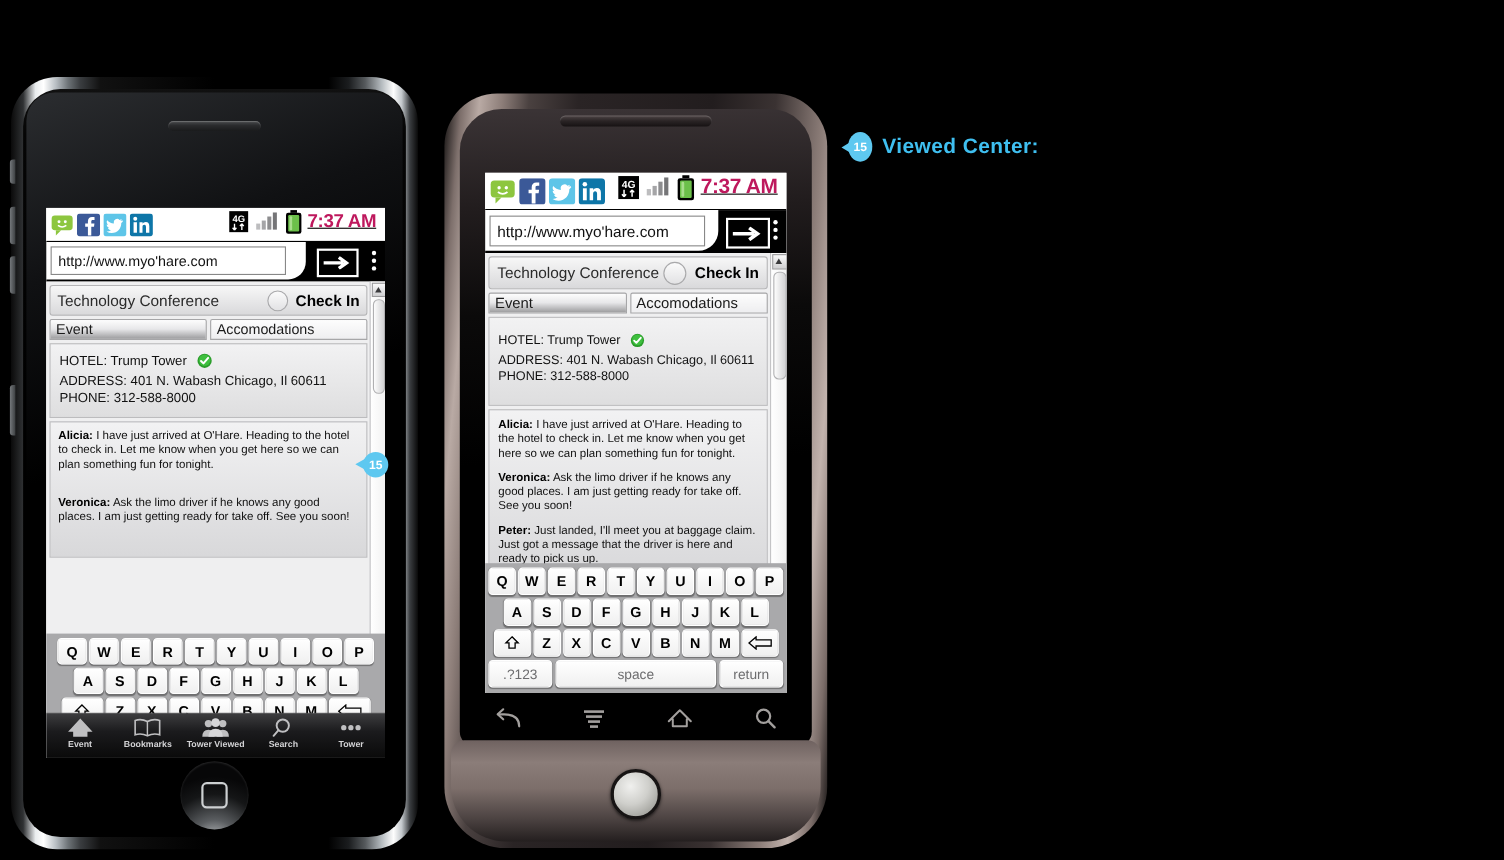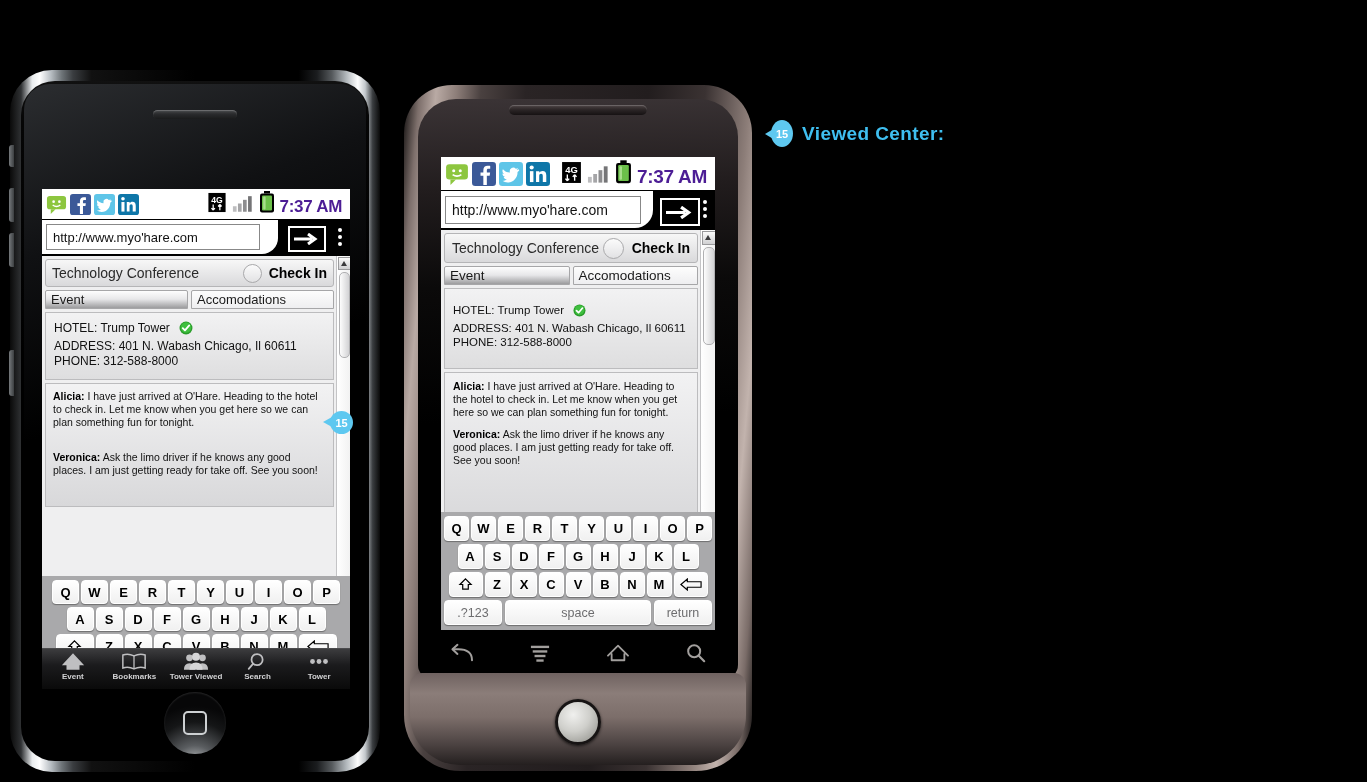--- a/index.html
+++ b/index.html
@@ -54,22 +54,22 @@
       background:linear-gradient(180deg,#6f6260 0%,#8b7d79 22%,#7c6e6a 48%,#4b4241 78%,#241f1f 100%);}
   .an-ball{position:absolute;left:50%;bottom:26px;transform:translateX(-50%);
       width:40px;height:40px;border-radius:50%;
       background:radial-gradient(circle at 38% 32%,#f0f0ee 0%,#cfcfcb 45%,#a9a9a4 75%,#8d8d88 100%);
       border:3px solid #171414;box-shadow:0 1px 3px rgba(0,0,0,.7);}
 
   
   .statusbar{display:flex;align-items:center;background:#fff;border-bottom:1px solid #000;
       padding:2px 4px;gap:3px;}
   .sb-icon{width:21px;height:21px;border-radius:3px;flex:none;display:block;}
-  .sb-right{margin-left:auto;display:flex;align-items:flex-end;gap:5px;padding-right:4px;}
-  .sb-time{font-weight:bold;font-size:17px;color:#4c1d95;letter-spacing:-.3px;white-space:nowrap;}
+  .sb-right{margin-left:auto;display:flex;align-items:flex-start;gap:5px;padding-right:4px;text-decoration:underline;}
+  .sb-time{font-weight:bold;font-size:17px;color:#be185d;letter-spacing:-.3px;white-space:nowrap;}
 
   .urlbar{background:#000;position:relative;height:34px;display:flex;align-items:center;}
   .urlfield{position:absolute;left:4px;top:4px;height:24px;background:#fff;border:1px solid #888;
       display:flex;align-items:center;padding:0 6px;font-size:13px;color:#111;white-space:nowrap;
       overflow:hidden;}
   .url-go{position:absolute;height:22px;width:34px;border:2px solid #fff;background:#000;
       display:flex;align-items:center;justify-content:center;}
   .url-go svg{display:block;}
   .url-dots{position:absolute;display:flex;flex-direction:column;gap:3px;align-items:center;}
   .url-dots i{width:4px;height:4px;border-radius:50%;background:#fff;display:block;}
@@ -488,20 +488,24 @@
 
           <div class="msgbox" style="padding:7px 8px;font-size:10.5px;line-height:13px;height:139px;">
             <div class="msg" style="margin-bottom:9px;">
               <b>Alicia:</b>
               <span>I have just arrived at O'Hare. Heading to the hotel to check in. Let me know when you get here so we can plan something fun for tonight.</span>
             </div>
             <div class="msg" style="margin-bottom:9px;">
               <b>Veronica:</b>
               <span>Ask the limo driver if he knows any good places. I am just getting ready for take off. See you soon!</span>
             </div>
+            <div class="msg">
+              <b>Peter:</b>
+              <span>Just landed, I'll meet you at baggage claim. Just got a message that the driver is here and ready to pick us up.</span>
+            </div>
           </div>
         </div>
 
         <div class="vscroll" style="width:14px;">
           <div class="up" style="width:12px;height:12px;"></div>
           <div class="thumb" style="top:17px;height:96px;width:10px;"></div>
         </div>
 
         <div class="kbd" style="height:123px;">
           <div class="krow" style="gap:2px;">

